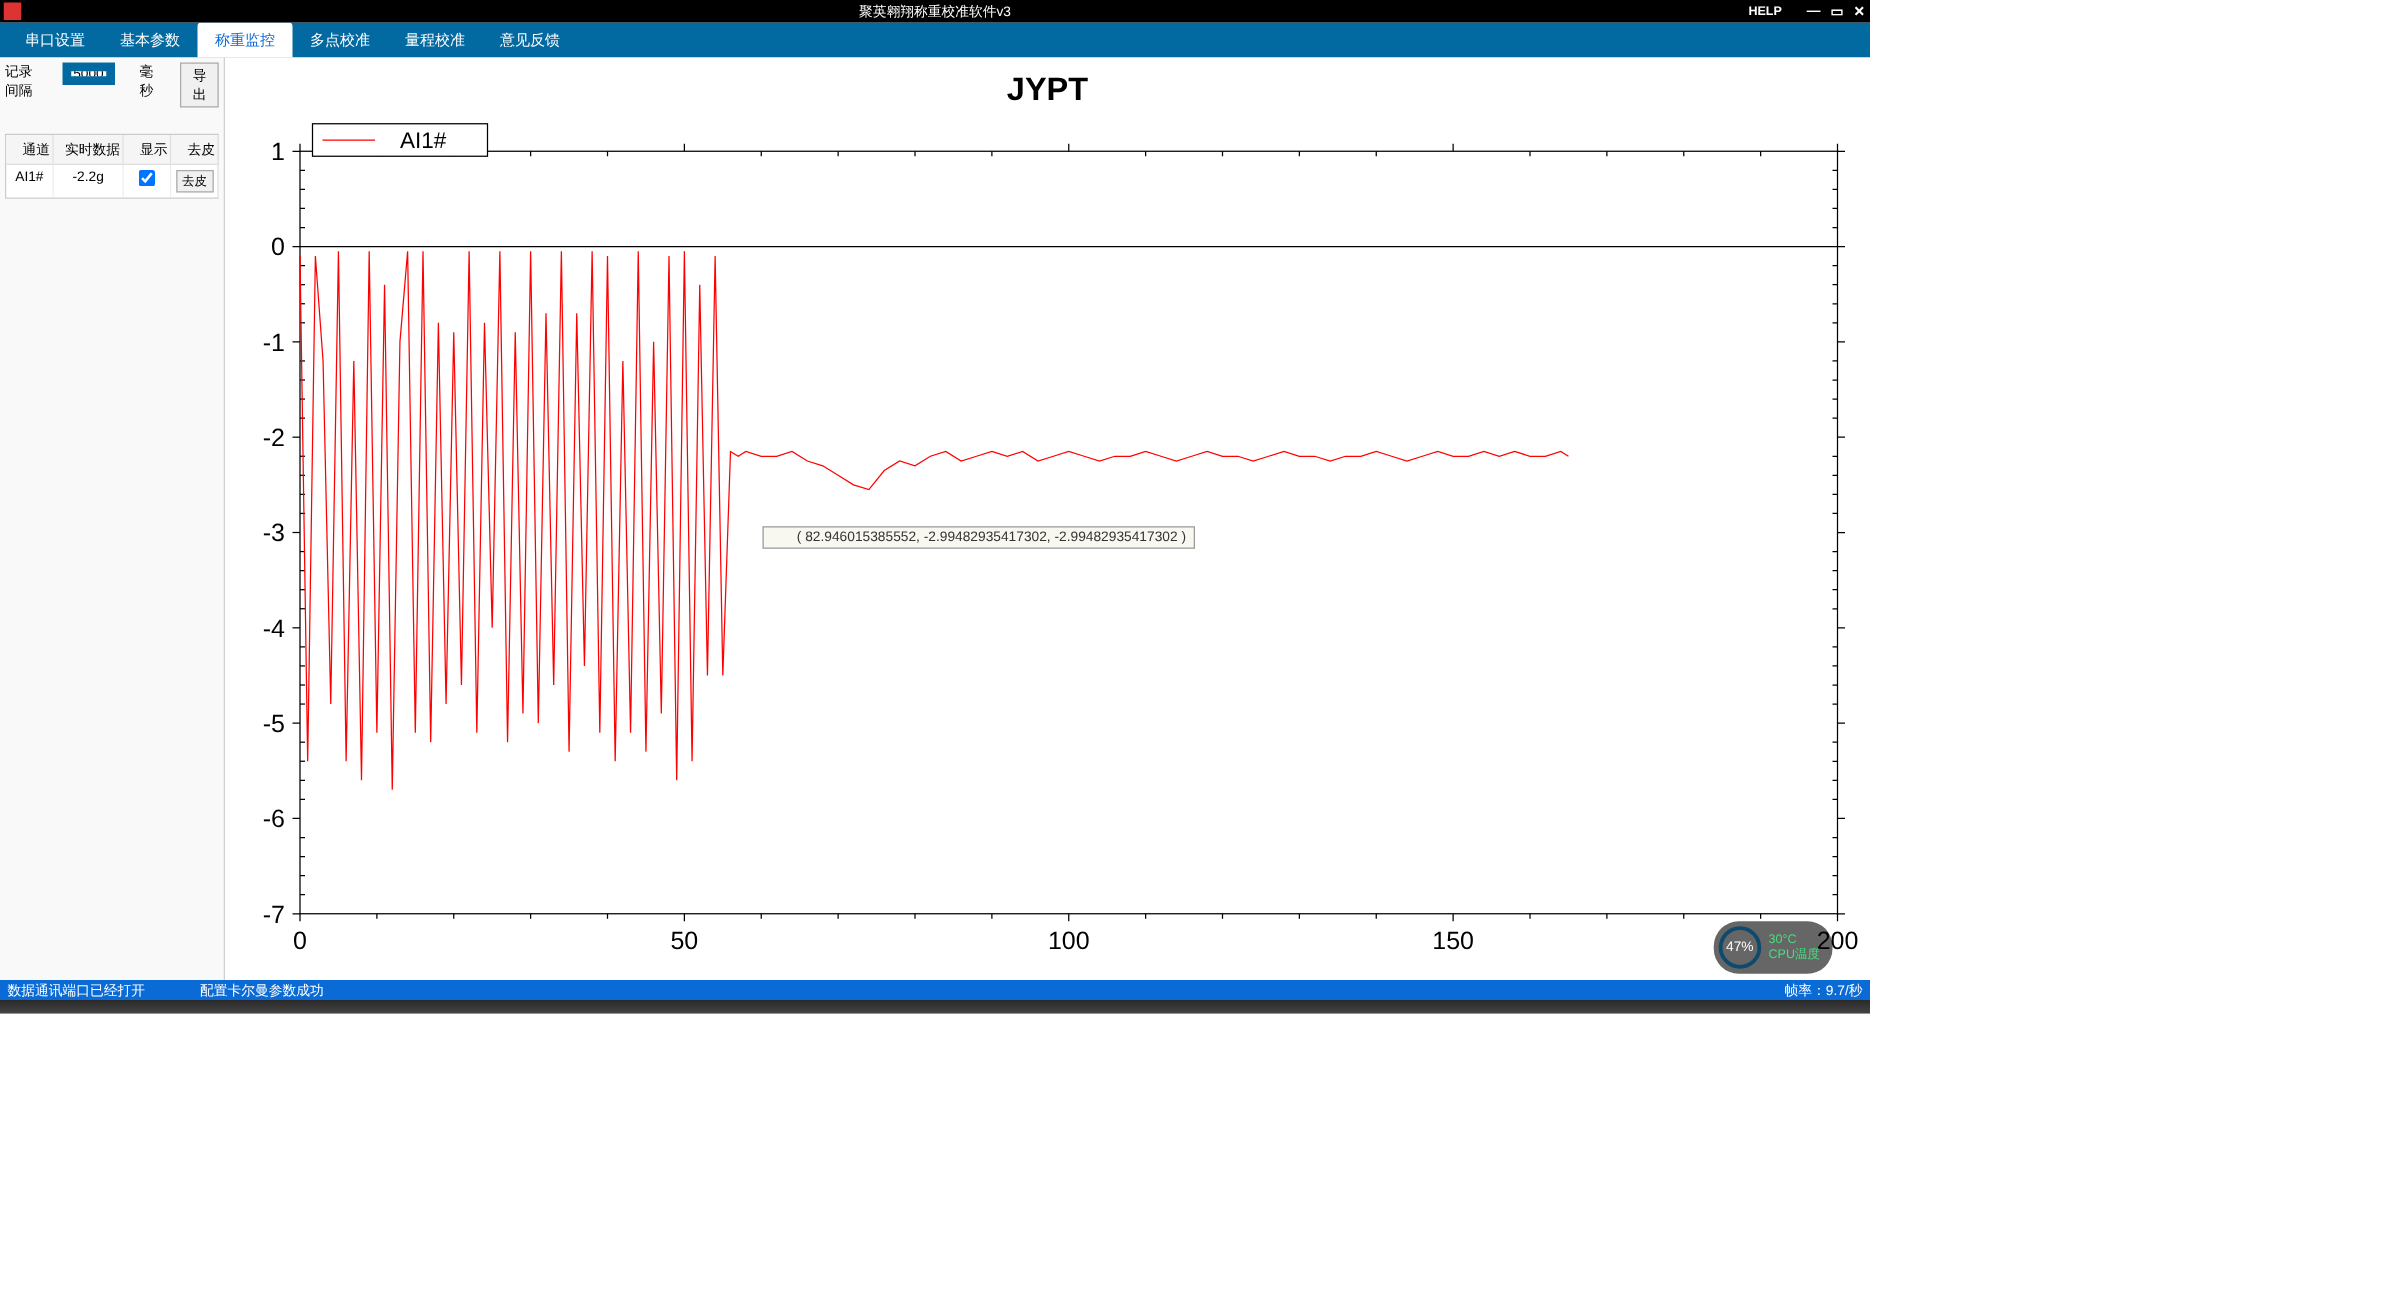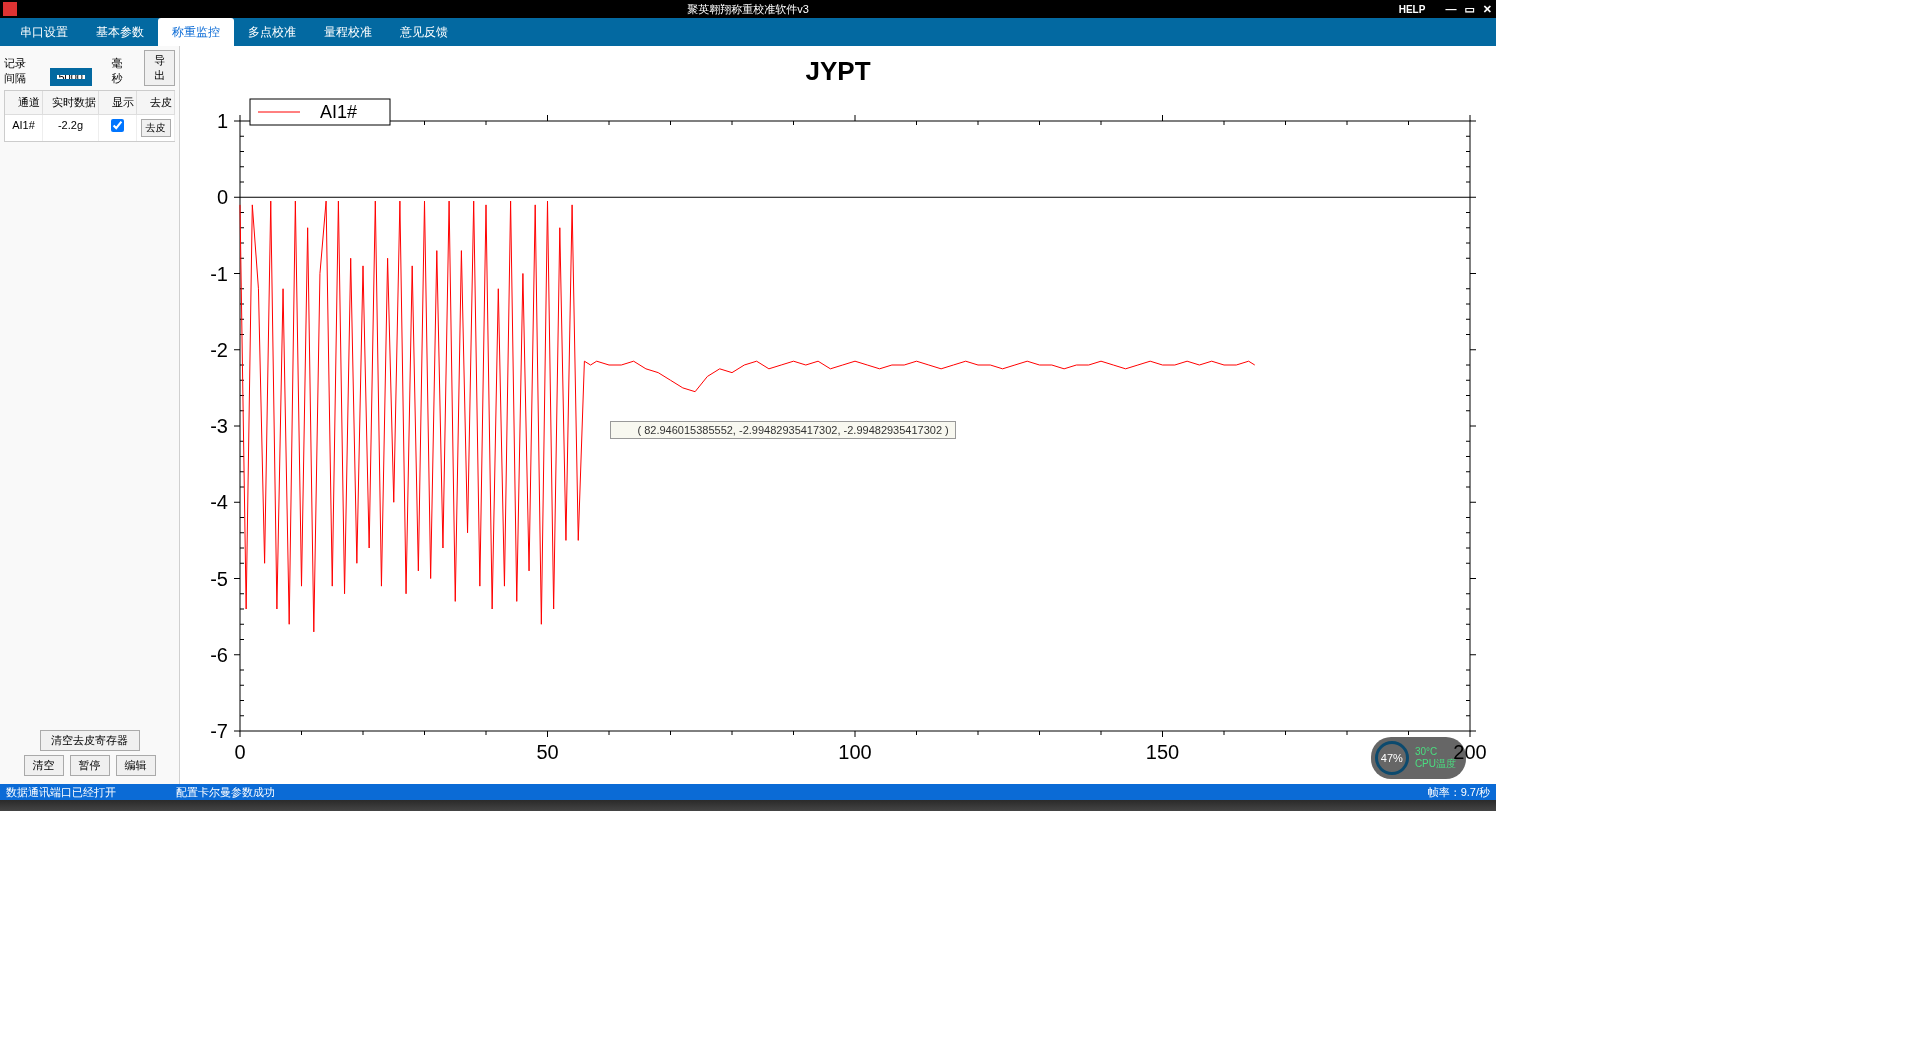--- a/index.html
+++ b/index.html
@@ -63,24 +63,24 @@
 .sidebar {
   width: 180px;
   border-right: 1px solid #d0d0d0;
   background: #f9f9f9;
   padding: 4px;
   display: flex;
   flex-direction: column;
 }
 .sidebar .top-controls {
   display: flex;
-  align-items: flex-end;
+  align-items: flex-start;
   gap: 20px;
   font-size: 11px;
-  margin-bottom: 4px;
+  margin-bottom: 21px;
 }
 .sidebar .top-controls input {
   width: 42px; height: 18px; font-size: 11px; padding: 0 2px;
   border: 7px solid #0369a1;
 }
 .sidebar button {
   font-size: 11px;
   padding: 2px 8px;
   border: 1px solid #aaa;
   background: #f0f0f0;
@@ -131,21 +131,21 @@
 .chart-svg { display: block; }
 
 .statusbar {
   background: #0b6bd6;
   color: #fff;
   height: 16px;
   display: flex;
   align-items: center;
   font-size: 11px;
   padding: 0 6px;
-  gap: 60px;
+  gap: 44px;
 }
 .statusbar .fps {
   position: absolute; right: 6px;
 }
 .taskbar {
   height: 11px;
   background: linear-gradient(#2a2a2a,#444);
 }
 
 .tooltip {
@@ -217,28 +217,20 @@
         <div>去皮</div>
       </div>
       <div class="row">
         <div>AI1#</div>
         <div>-2.2g</div>
         <div class="chk"><input type="checkbox" checked="" style=""></div>
         <div><button class="tare-btn">去皮</button></div>
       </div>
     </div>
     <div class="spacer"></div>
-    <div class="bottom-buttons">
-      <button class="wide">清空去皮寄存器</button>
-      <div class="row3">
-        <button>清空</button>
-        <button>暂停</button>
-        <button>编辑</button>
-      </div>
-    </div>
   </div>
 
   <div class="chart-area">
     <div class="chart-title">JYPT</div>
     <svg id="chart-svg" class="chart-svg" width="1310" height="690">
         <rect x="60" y="30" width="1230" height="610" fill="none" stroke="#000" stroke-width="1"></rect>
         <line x1="54" y1="640" x2="60" y2="640" stroke="#000" stroke-width="1"></line>
         <line x1="1290" y1="640" x2="1296" y2="640" stroke="#000" stroke-width="1"></line>
         <text x="48" y="647" text-anchor="end" font-size="20" font-family="Arial">-7</text>
         <line x1="54" y1="563.75" x2="60" y2="563.75" stroke="#000" stroke-width="1"></line>

